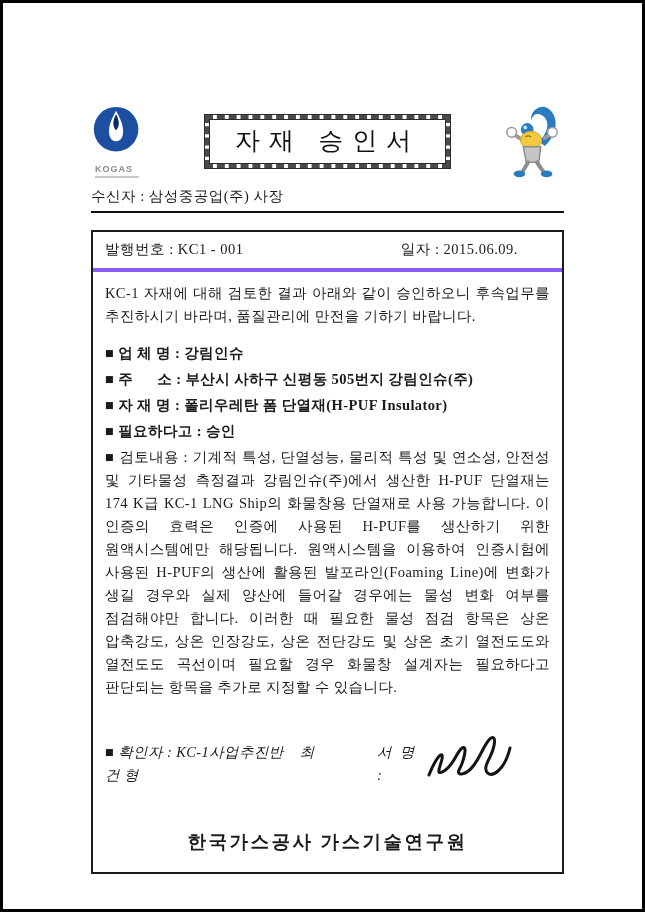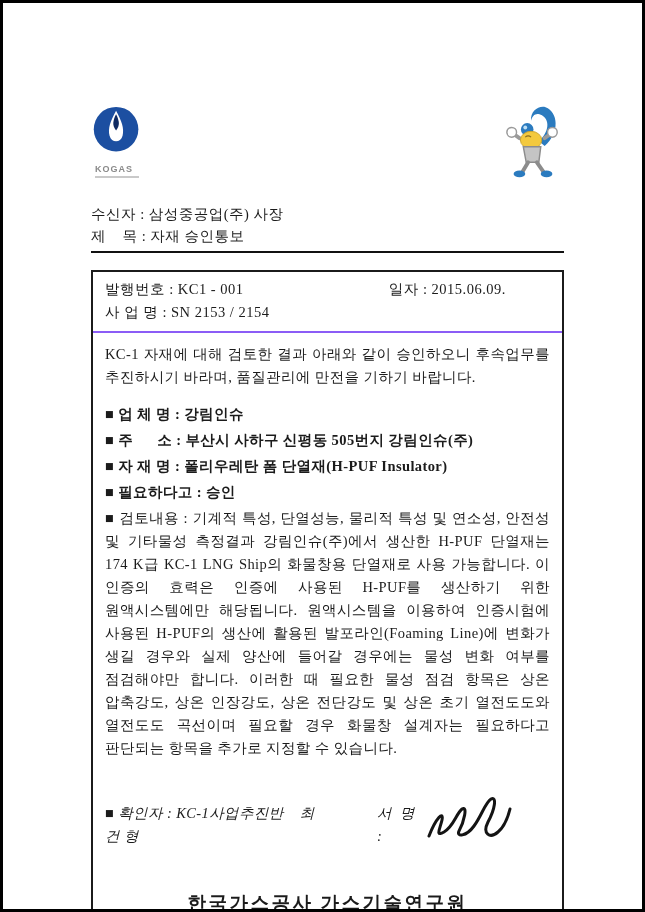--- a/index.html
+++ b/index.html
@@ -47,41 +47,41 @@
   .title-text {
     font-size: 25px;
     letter-spacing: 9px;
     white-space: pre-wrap;
     color: #111;
   }
 
   .mascot-block { width: 70px; display: flex; justify-content: flex-end; }
 
   
-  .address { margin-top: 18px; }
+  .address { margin-top: 0; }
   .addr-line {
     font-size: 14.5px;
     line-height: 22px;
     letter-spacing: 0.5px;
     white-space: pre-wrap;
   }
   .thick-rule {
     border: none;
     border-top: 2px solid #111;
     margin-top: 4px;
   }
 
   
   .main-box {
     margin-top: 17px;
     border: 2px solid #1b1b1b;
   }
   .meta-section {
-    border-bottom: 2px solid #8b5cf6;
-    padding: 6px 12px 7px 12px;
+    border-bottom: 4px solid #8b5cf6;
+    padding: 6px 0 7px 12px;
     font-size: 14.5px;
     line-height: 23px;
   }
   .meta-row1 { display: flex; justify-content: space-between; }
   .meta-issue, .meta-date, .meta-project { white-space: pre-wrap; letter-spacing: 0.5px; }
   .meta-date { padding-right: 44px; }
 
   .body-section {
     padding: 10px 12px 12px 12px;
     font-size: 14.5px;
@@ -138,20 +138,23 @@
           <svg width="52" height="54" viewBox="0 0 56 58">
             <circle cx="27" cy="26" r="24" fill="#1c4fa1"></circle>
             <path d="M27,6 C33,17 36,25 34,33 C32,41 22,41 20,33 C18,25 21,17 27,6 Z" fill="#ffffff"></path>
             <path d="M27,10 C30.5,17 31.5,22 27,27.5 C22.5,22 23.5,17 27,10 Z" fill="#0e2a63"></path>
           </svg>
         </span>
         <div class="logo-word">KOGAS</div>
         <div class="logo-tagline"></div>
       </div>
 
+      <div class="title-box">
+        <div class="title-text">자재 승인서</div>
+      </div>
 
       <div class="mascot-block">
         <span>
           <svg width="62" height="74" viewBox="0 0 64 76">
 
             <path d="M30,16 C29,6 38,0 45,2 C58,7 60,28 44,42 L38,37 C50,27 50,11 37,9 C33,9 31,12 30,16 Z" fill="#2b7bbf"></path>
             <path d="M37,9 C47,12 48,25 39,35 L35,31 C42,24 42,15 33,12 Z" fill="#ffffff"></path>
 
             <circle cx="26" cy="25" r="6.5" fill="#2b7bbf"></circle>
             <circle cx="24" cy="23" r="2" fill="#bfe0f5"></circle>
@@ -170,32 +173,30 @@
             <path d="M36,59 L43,69" stroke="#8c8c8c" stroke-width="4" stroke-linecap="round"></path>
             <ellipse cx="18" cy="71" rx="6" ry="3.5" fill="#2b7bbf"></ellipse>
             <ellipse cx="46" cy="71" rx="6" ry="3.5" fill="#2b7bbf"></ellipse>
           </svg>
         </span>
       </div>
     </div>
 
     <div class="address">
       <div class="addr-line">수신자 : 삼성중공업(주) 사장</div>
-      <div class="addr-line">제    목 : 자재 승인통보</div>
     </div>
     <hr class="thick-rule">
 
     <div class="main-box">
 
       <div class="meta-section">
         <div class="meta-row1">
           <span class="meta-issue">발행번호 : KC1 - 001</span>
           <span class="meta-date">일자 : 2015.06.09.</span>
         </div>
-        <div class="meta-project">사 업 명 : SN 2153 / 2154</div>
       </div>
 
       <div class="body-section">
         <p class="intro-par">KC-1 자재에 대해 검토한 결과 아래와 같이 승인하오니 후속업무를 추진하시기 바라며, 품질관리에 만전을 기하기 바랍니다.</p>
 
         <div class="bullet-list">
           <div class="bullet-line">■ 업 체 명 : 강림인슈</div>
           <div class="bullet-line">■ 주      소 : 부산시 사하구 신평동 505번지 강림인슈(주)</div>
           <div class="bullet-line">■ 자 재 명 : 폴리우레탄 폼 단열재(H-PUF Insulator)</div>
           <div class="bullet-line">■ 필요하다고 : 승인</div>

